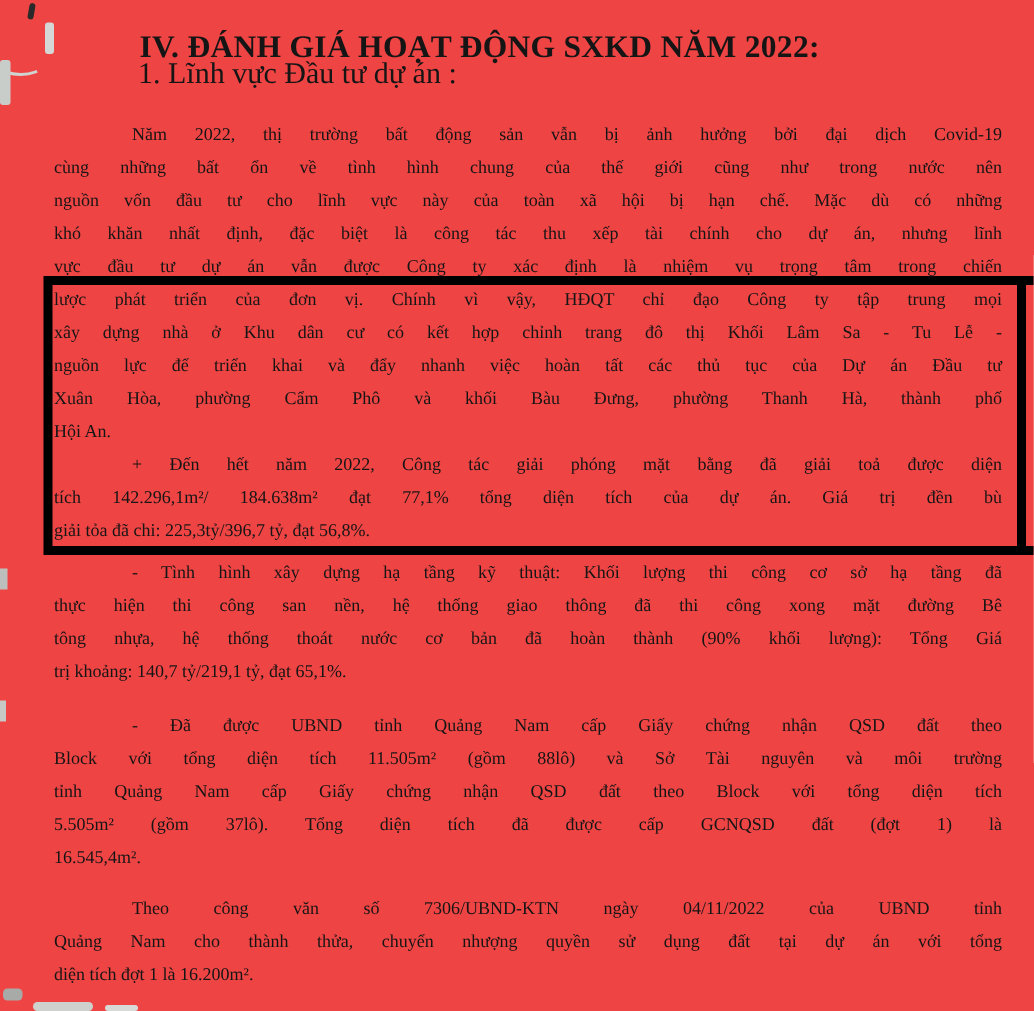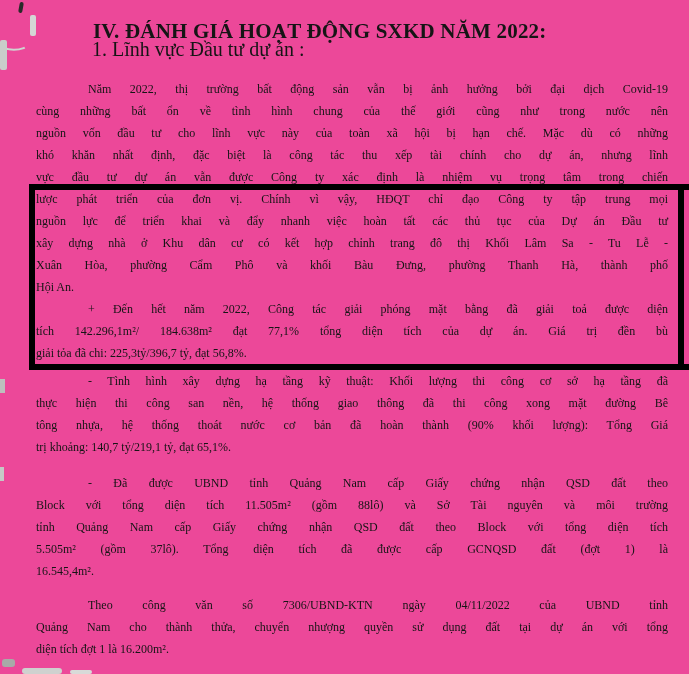--- a/index.html
+++ b/index.html
@@ -6,21 +6,21 @@
   body {
     width: 689px; height: 674px;
     background: #ffffff;
     overflow: hidden;
     position: relative;
     font-family: "Liberation Serif", "DejaVu Serif", serif;
     color: #151515;
   }
   .page {
     position: absolute; inset: 0;
-    background: #ec4899;
+    background: #ef4444;
   }
   
   .section-title {
     position: absolute; left: 93px; top: 19px;
     font-size: 21px; font-weight: bold;
     letter-spacing: 0.2px;
     white-space: nowrap;
   }
   .subsection-title {
     position: absolute; left: 92px; top: 38px;
@@ -94,22 +94,22 @@
   <div class="subsection-title">1. Lĩnh vực Đầu tư dự án :</div>
 
   <div class="body-text">
     <div class="para p0">
         <div class="line first">Năm 2022, thị trường bất động sản vẫn bị ảnh hưởng bởi đại dịch Covid-19</div>
         <div class="line">cùng những bất ổn về tình hình chung của thế giới cũng như trong nước nên</div>
         <div class="line">nguồn vốn đầu tư cho lĩnh vực này của toàn xã hội bị hạn chế. Mặc dù có những</div>
         <div class="line">khó khăn nhất định, đặc biệt là công tác thu xếp tài chính cho dự án, nhưng lĩnh</div>
         <div class="line">vực đầu tư dự án vẫn được Công ty xác định là nhiệm vụ trọng tâm trong chiến</div>
         <div class="line">lược phát triển của đơn vị. Chính vì vậy, HĐQT chỉ đạo Công ty tập trung mọi</div>
+        <div class="line">xây dựng nhà ở Khu dân cư có kết hợp chỉnh trang đô thị Khối Lâm Sa - Tu Lễ -</div>
         <div class="line">nguồn lực để triển khai và đẩy nhanh việc hoàn tất các thủ tục của Dự án Đầu tư</div>
-        <div class="line">xây dựng nhà ở Khu dân cư có kết hợp chỉnh trang đô thị Khối Lâm Sa - Tu Lễ -</div>
         <div class="line">Xuân Hòa, phường Cẩm Phô và khối Bàu Đưng, phường Thanh Hà, thành phố</div>
         <div class="line last">Hội An.</div>
       </div>
     <div class="para p1">
         <div class="line first">+ Đến hết năm 2022, Công tác giải phóng mặt bằng đã giải toả được diện</div>
         <div class="line">tích 142.296,1m²/ 184.638m²  đạt 77,1% tổng diện tích của dự án. Giá trị đền bù</div>
         <div class="line last">giải tỏa đã chi: 225,3tỷ/396,7 tỷ, đạt 56,8%.</div>
       </div>
     <div class="para p2">
         <div class="line first">- Tình hình xây dựng hạ tầng kỹ thuật: Khối lượng thi công cơ sở hạ tầng đã</div>

